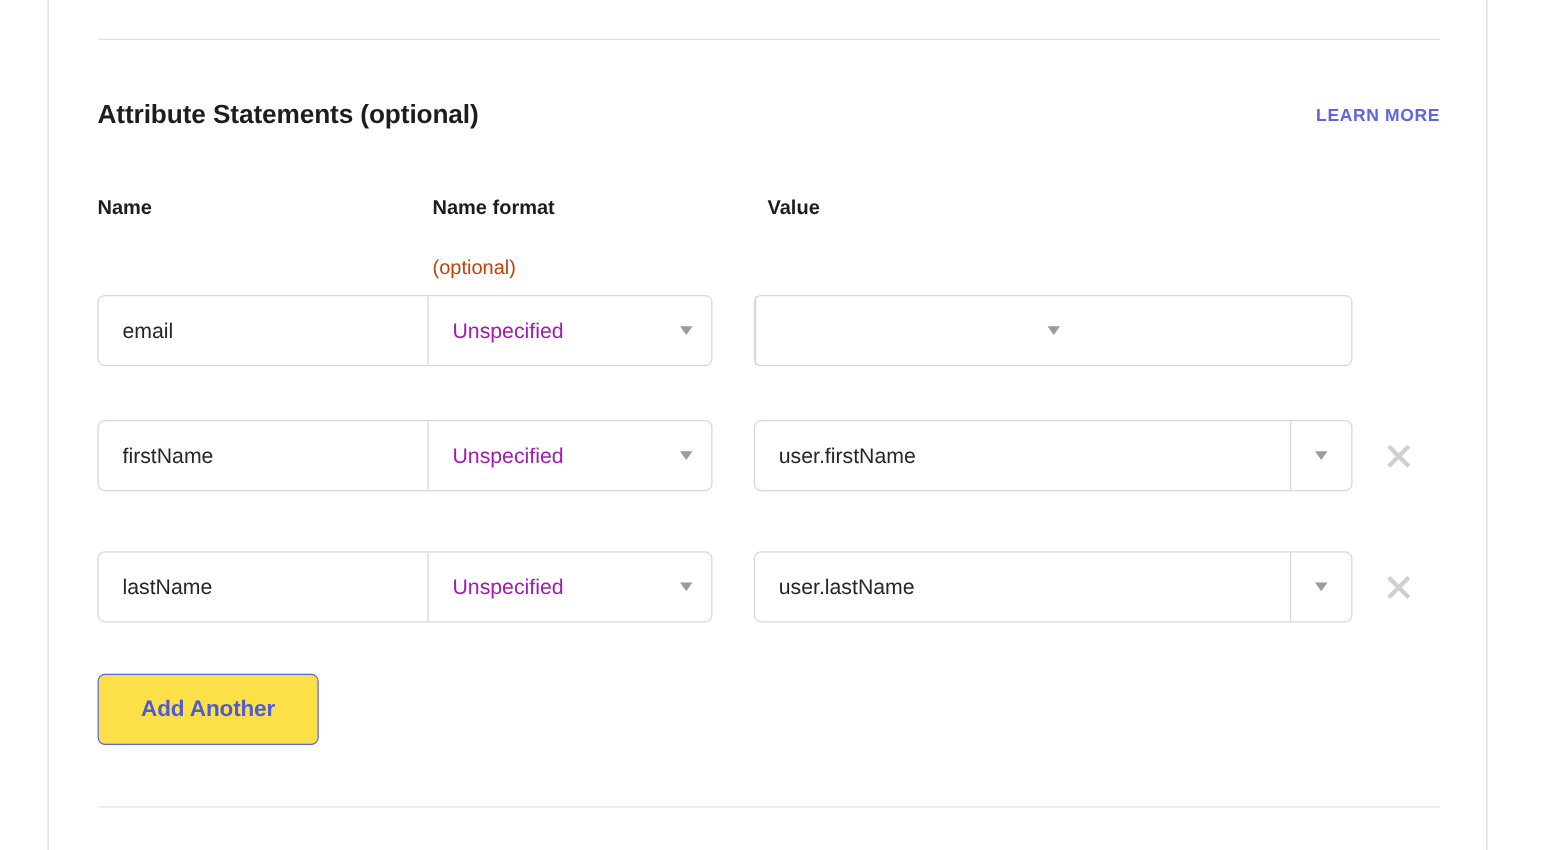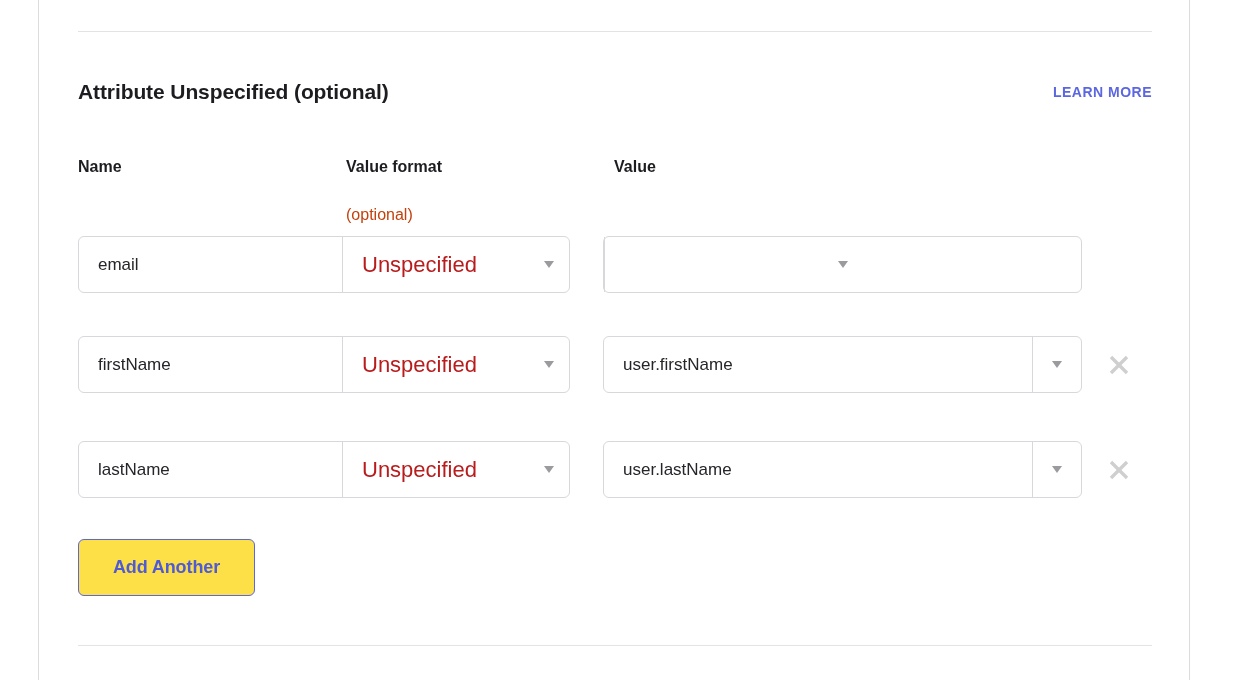--- a/index.html
+++ b/index.html
@@ -139,22 +139,22 @@
     flex: 1 1 auto;
     display: flex;
     align-items: center;
     justify-content: space-between;
     padding: 0 15px 0 19px;
     cursor: pointer;
     border-radius: 0 5px 5px 0;
     box-sizing: border-box;
   }
   .select-label {
-    font-size: 22px;
-    color: #b91c1c;
+    font-size: 17px;
+    color: #a21caf;
     white-space: nowrap;
   }
 
   
   .select-arrow-only {
     flex: 1 1 auto;
     display: flex;
     align-items: center;
     justify-content: center;
     cursor: pointer;
@@ -205,30 +205,30 @@
 </style>
 </head>
 <body>
 
 <div class="page-frame"></div>
 
 <div class="rule rule-top"></div>
 <div class="rule rule-bottom"></div>
 
 <div class="section-head">
-  <div class="section-title">Attribute Unspecified (optional)</div>
+  <div class="section-title">Attribute Statements (optional)</div>
   <a class="learn-more">LEARN MORE</a>
 </div>
 
 <div class="col-head col-name">
   <span>Name</span>
 </div>
 
 <div class="col-head col-format">
-  <span>Value format</span>
+  <span>Name format</span>
   <span class="sub">(optional)</span>
 </div>
 
 <div class="col-head col-value">
   <span>Value</span>
 </div>
 
 <div class="row row-1">
   <div class="field-group group-name">
     <input class="text-input" type="text" value="email" style="">

